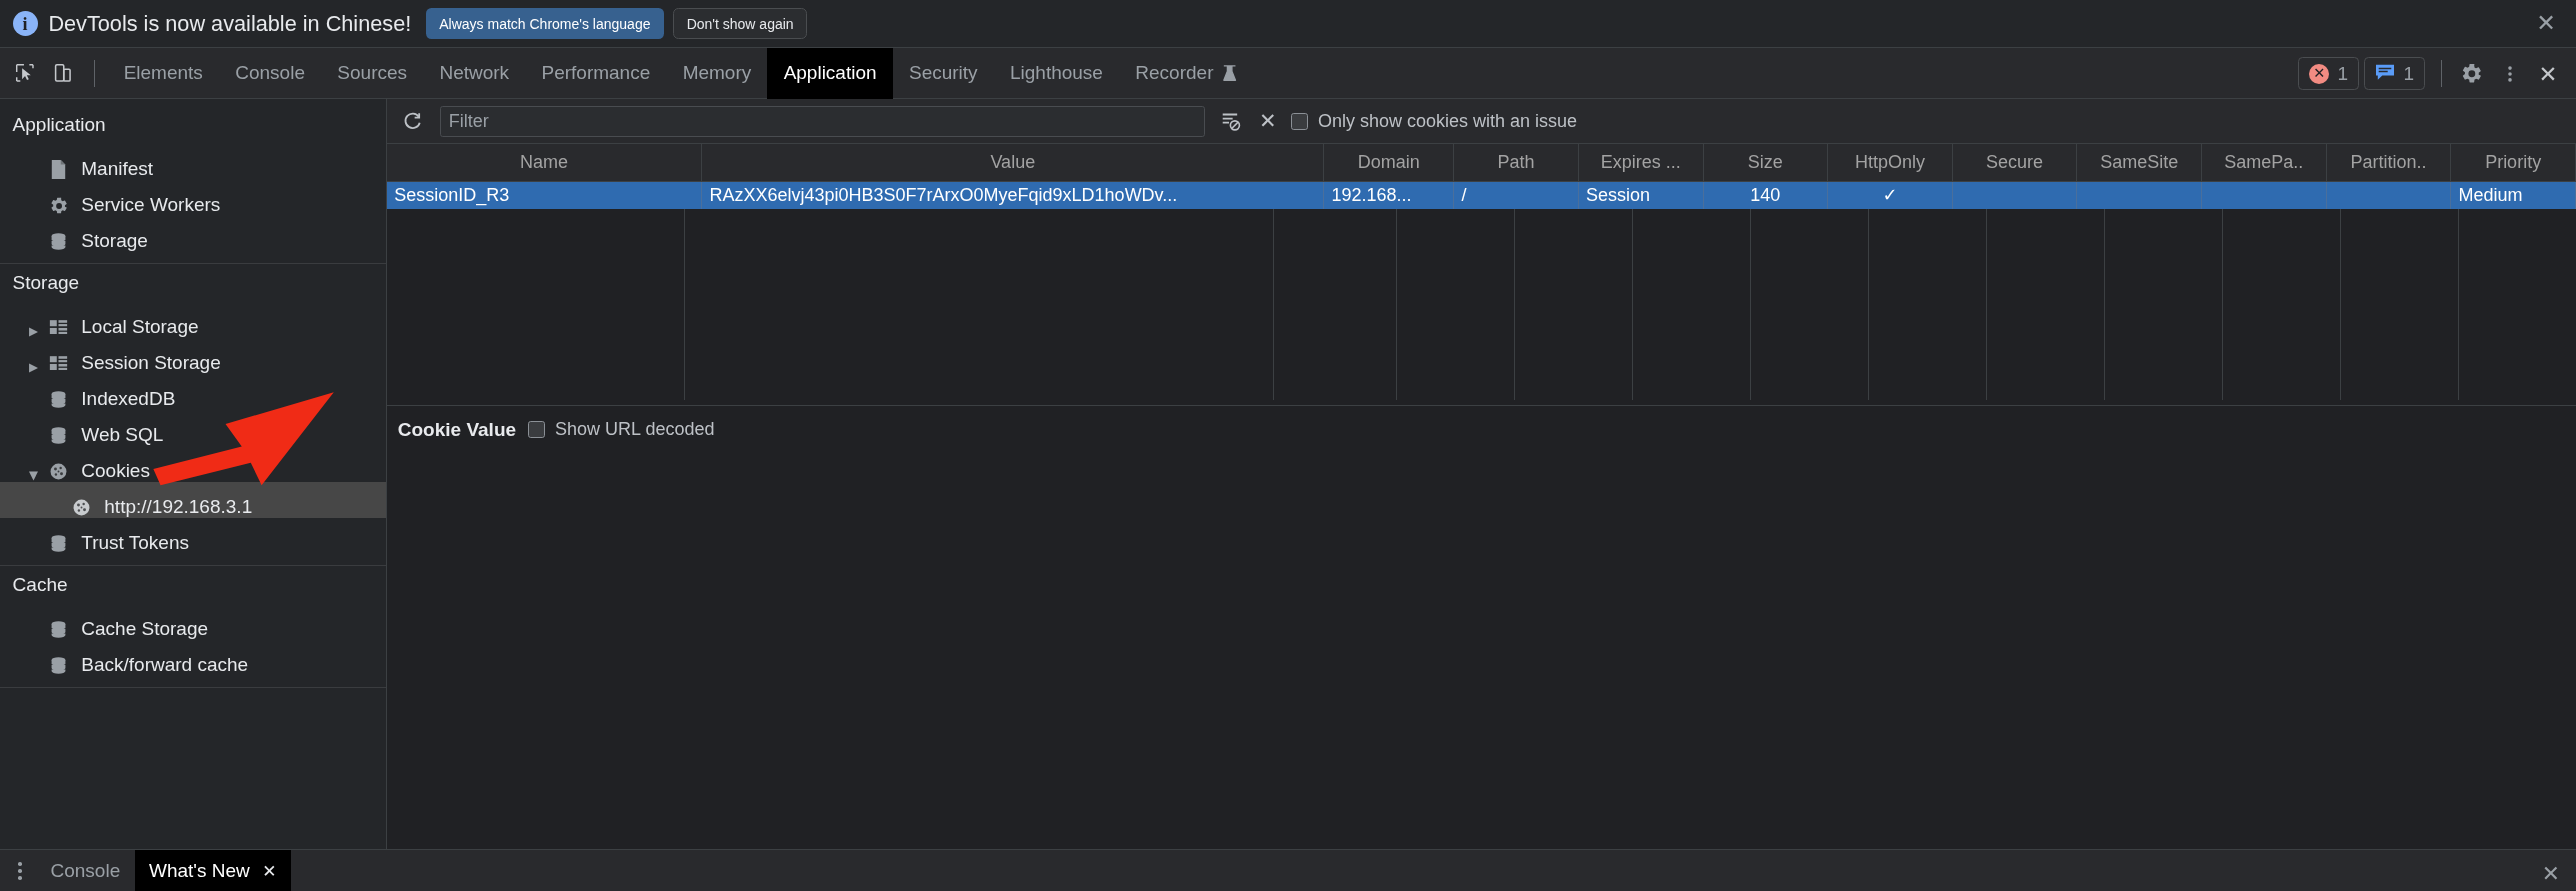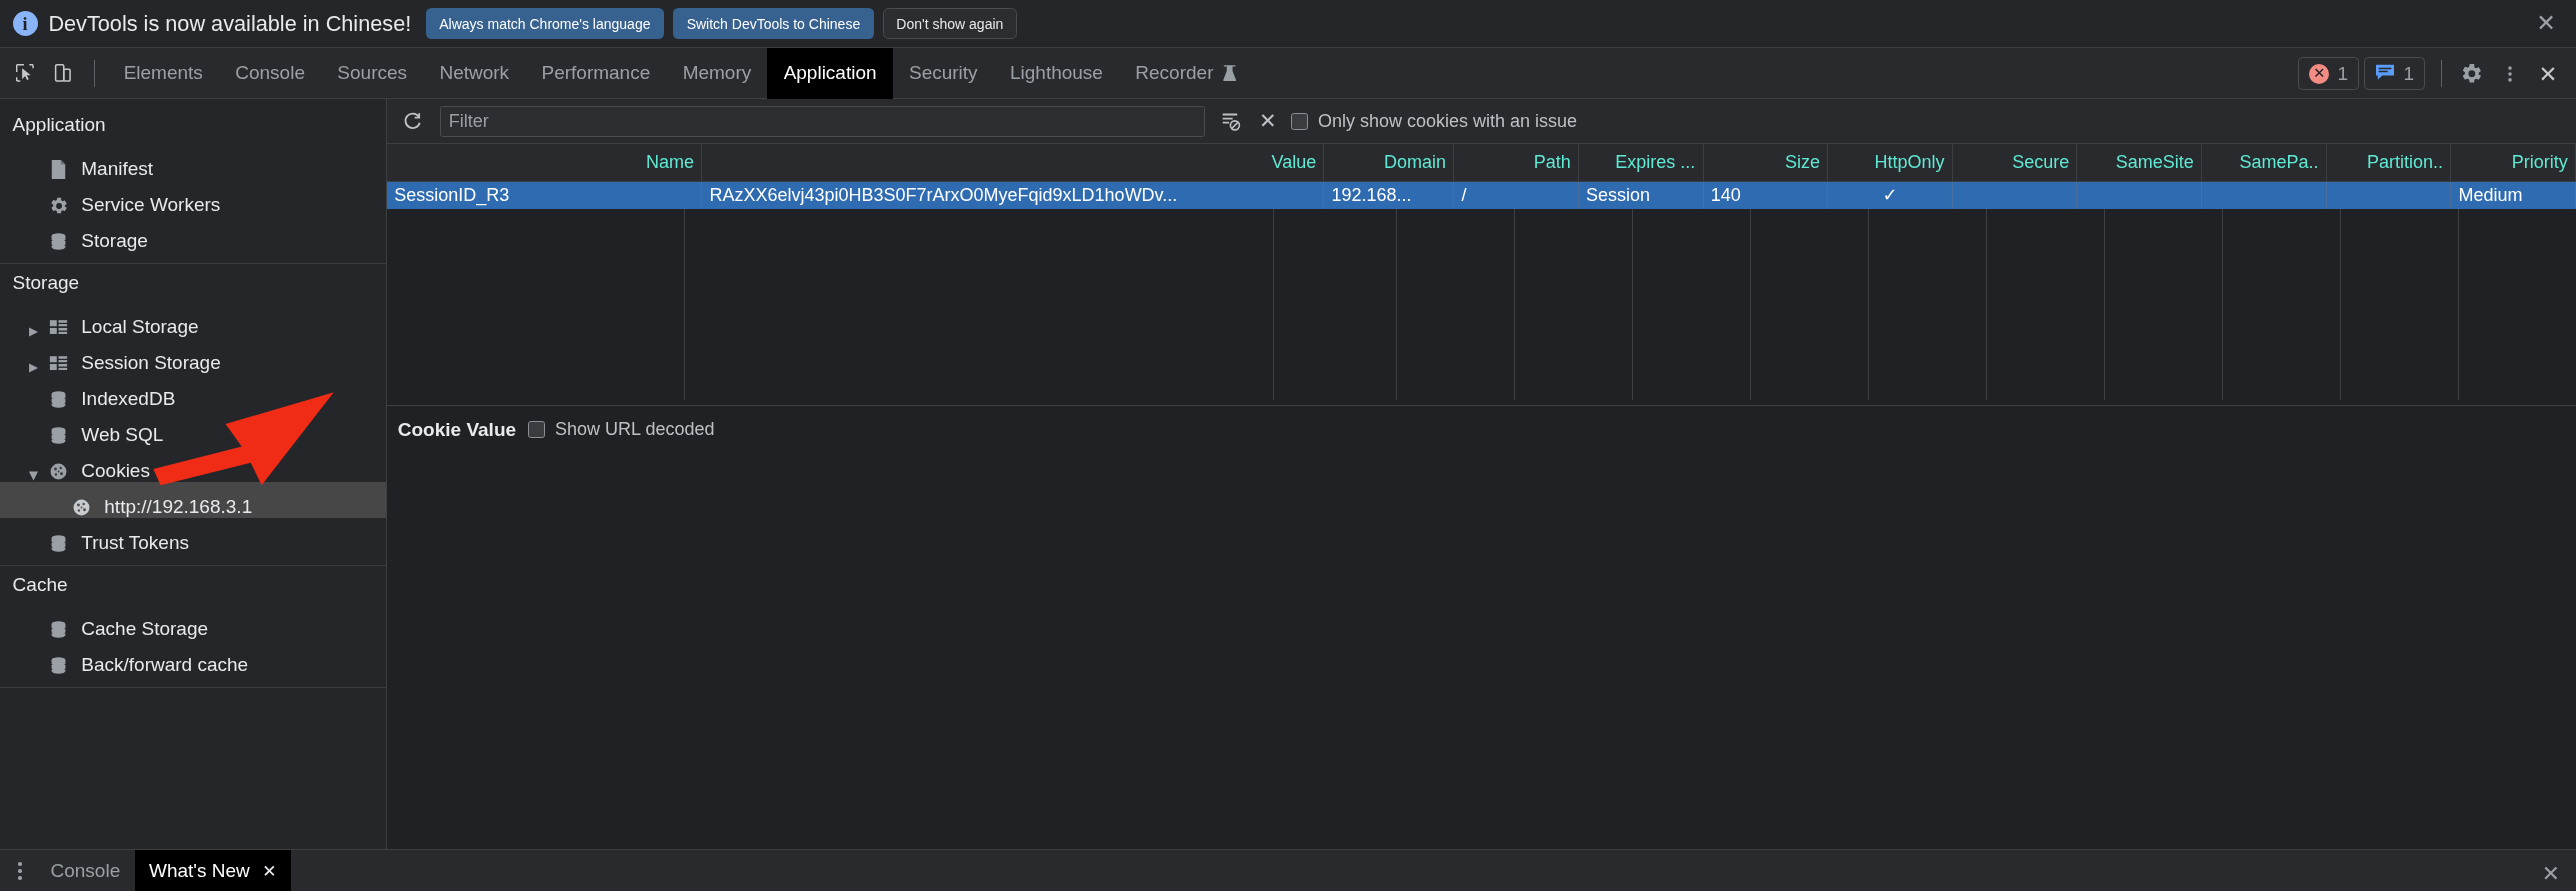--- a/index.html
+++ b/index.html
@@ -268,43 +268,43 @@
     border-bottom: 0.9px solid #3c4043;
   }
   table.cookies {
     width: 100%;
     border-collapse: collapse;
     table-layout: fixed;
     font-size: 18px;
   }
   table.cookies th {
     background: #292a2d;
-    color: #5eead4;
+    color: #a3a3a3;
     font-weight: normal;
-    text-align: right;
+    text-align: center;
     height: 37px;
     padding: 0 7.2px;
     border-right: 0.9px solid #3c4043;
     border-bottom: 0.9px solid #3c4043;
     white-space: nowrap;
     overflow: hidden;
     text-overflow: ellipsis;
     cursor: pointer;
   }
   table.cookies td {
     height: 28px;
     padding: 0 7.2px;
     border-right: 0.9px solid #4a6f9c;
     white-space: nowrap;
     overflow: hidden;
     text-overflow: ellipsis;
     color: #ffffff;
   }
   tr.selrow td { background: #2f6bb0; }
-  td.num { text-align: left; }
+  td.num { text-align: center; }
   td.center { text-align: center; }
   .empty-grid {
     display: flex;
     height: 191px;
   }
   .empty-col {
     border-right: 0.9px solid #3c4043;
     height: 100%;
   }
 
@@ -381,21 +381,20 @@
 </style>
 </head>
 <body>
 
 <div class="banner">
   <div class="info-icon">
     <span>i</span>
   </div>
   <div class="banner-text">DevTools is now available in Chinese!</div>
   <div class="banner-btn primary">Always match Chrome's language</div>
-  <div class="banner-btn primary">Switch DevTools to Chinese</div>
   <div class="banner-btn secondary">Don't show again</div>
   <div class="banner-close">✕</div>
 </div>
 
 <div class="toolbar">
   <div class="tb-icon-btn">
     <svg width="21.7" height="21.7" viewBox="0 0 24 24">
       <path d="M3 3 h8 M3 3 v8 M21 3 h-4 M21 3 v4 M3 21 h4 M3 21 v-4" stroke="#c5c8cc" stroke-width="1.6" fill="none"></path>
       <path d="M9 7 L9 19 L12.2 15.6 L14.4 20 L16.4 19 L14.2 14.8 L18.6 14.6 Z" fill="#c5c8cc"></path>
     </svg>

